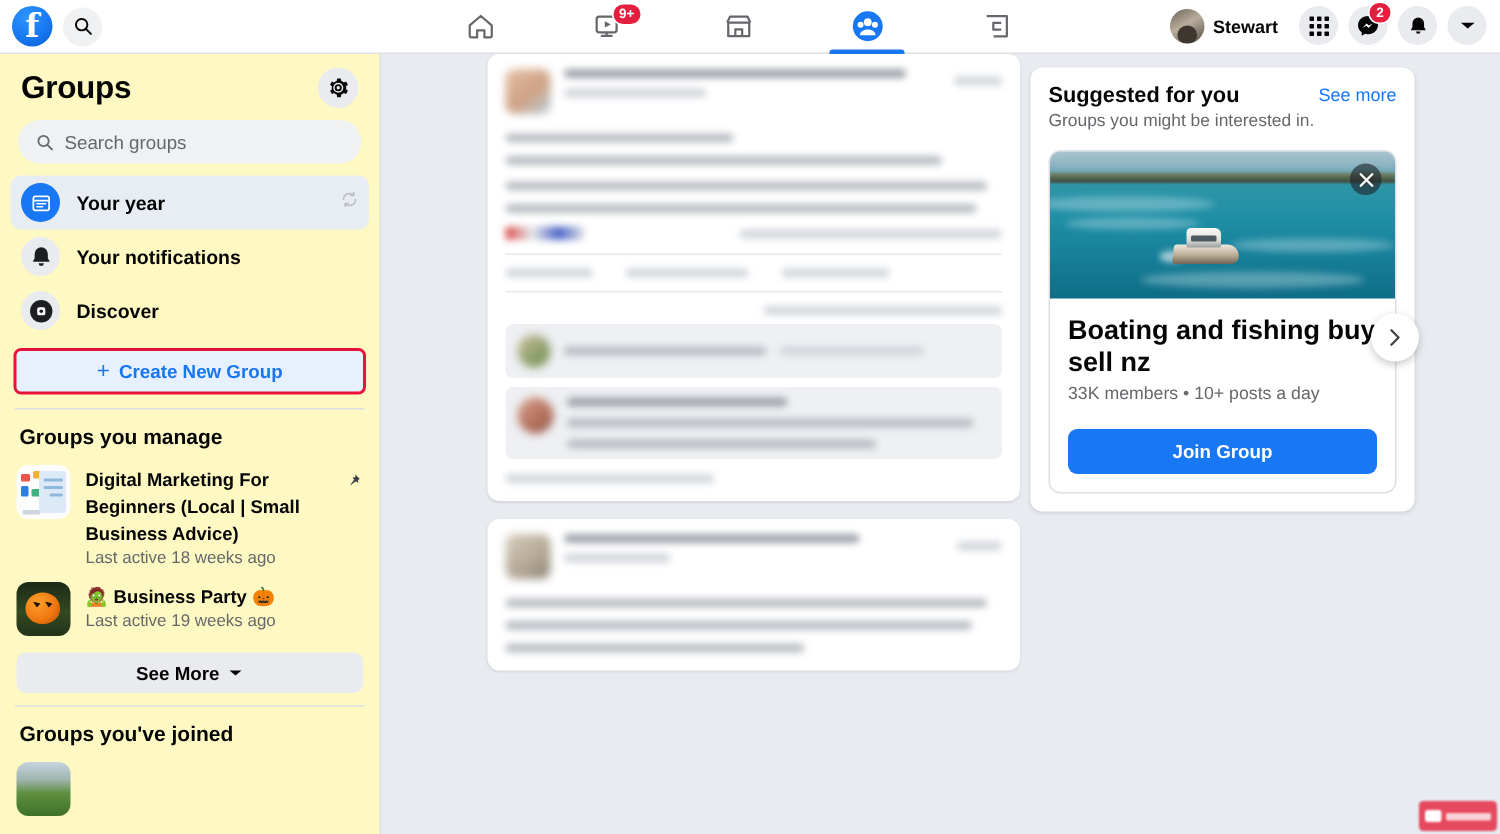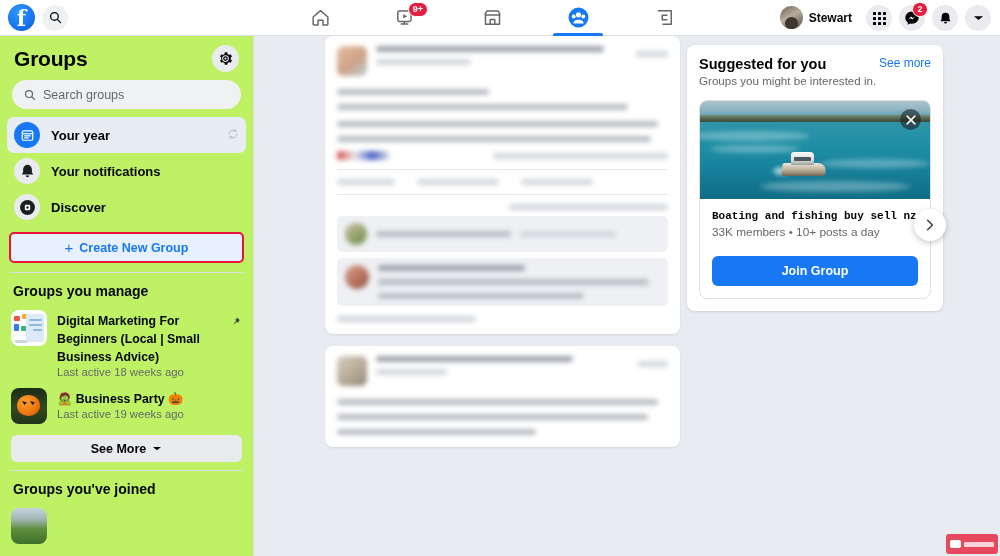--- a/index.html
+++ b/index.html
@@ -60,21 +60,21 @@
     position: absolute; top: 2px; right: 9px;
     min-width: 16px; height: 15px; padding: 0 4px;
     background: #e41e3f; color: #fff;
     border-radius: 8px;
     font-size: 9px; font-weight: 700;
     display: flex; align-items: center; justify-content: center;
     border: 1.5px solid #fff;
     line-height: 1;
   }
   .tb-right {
-    margin-left: auto; display: flex; align-items: flex-end;
+    margin-left: auto; display: flex; align-items: flex-start;
     gap: 7px; padding-right: 9px;
   }
   .profile-chip { display: flex; align-items: center; gap: 6px; padding: 2px 7px 2px 2px; border-radius: 14px; cursor: pointer; }
   .avatar-sm {
     width: 23px; height: 23px; border-radius: 50%;
     background: linear-gradient(150deg, #6b6257 0%, #b9ad9c 45%, #514a41 100%);
     position: relative; overflow: hidden; flex: 0 0 auto;
   }
   .avatar-sm::before {
     content: ""; position: absolute; left: 5px; top: 11px;
@@ -93,21 +93,21 @@
     width: 13px; height: 13px;
     display: grid; grid-template-columns: repeat(3, 3px);
     grid-template-rows: repeat(3, 3px); gap: 2px;
   }
   .grid-dots i { background: #050505; border-radius: 0.5px; display: block; }
 
   
   .sidebar {
     position: absolute; top: 36px; left: 0;
     width: 254px; height: 520px;
-    background: #bef264;
+    background: #fef9c3;
     border-right: 1px solid #dcdfe3;
     overflow: hidden;
     z-index: 20;
   }
   .sb-title-row {
     display: flex; align-items: center; justify-content: space-between;
     padding: 9px 14px 4px 14px;
   }
   .sb-title { font-size: 21px; font-weight: 700; letter-spacing: -0.2px; }
   .gear-btn {
@@ -319,21 +319,21 @@
     cursor: pointer;
   }
   .next-arrow {
     position: absolute; right: -16px; top: 108px;
     width: 32px; height: 32px; border-radius: 50%;
     background: #fff; box-shadow: 0 2px 6px rgba(0,0,0,.22);
     display: flex; align-items: center; justify-content: center;
     cursor: pointer; z-index: 5;
   }
   .grp-card-body { padding: 11px 12px 0 12px; }
-  .grp-card-name { font-size: 11px; font-weight: 700; color: #050505; font-family: Liberation Mono, monospace; }
+  .grp-card-name { font-size: 18px; font-weight: 700; color: #050505; }
   .grp-card-meta { font-size: 11.8px; color: #65676b; margin-top: 3px; }
   .join-btn {
     margin: 17px 12px 12px 12px; height: 30px;
     background: #1877f2; border-radius: 6px;
     display: flex; align-items: center; justify-content: center;
     cursor: pointer;
   }
   .join-txt { font-size: 12.5px; font-weight: 700; color: #fff; }
 
   

